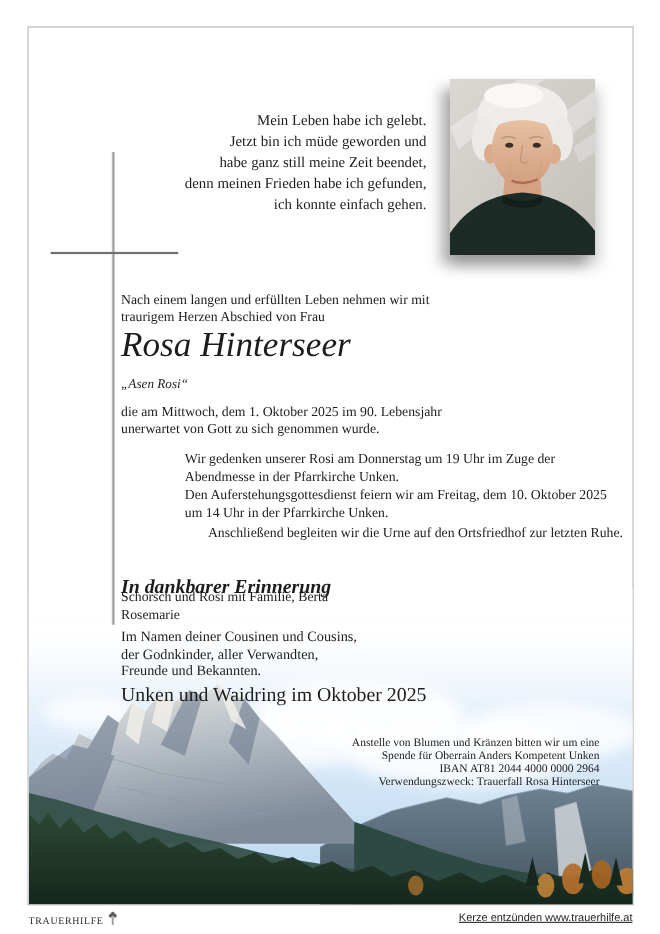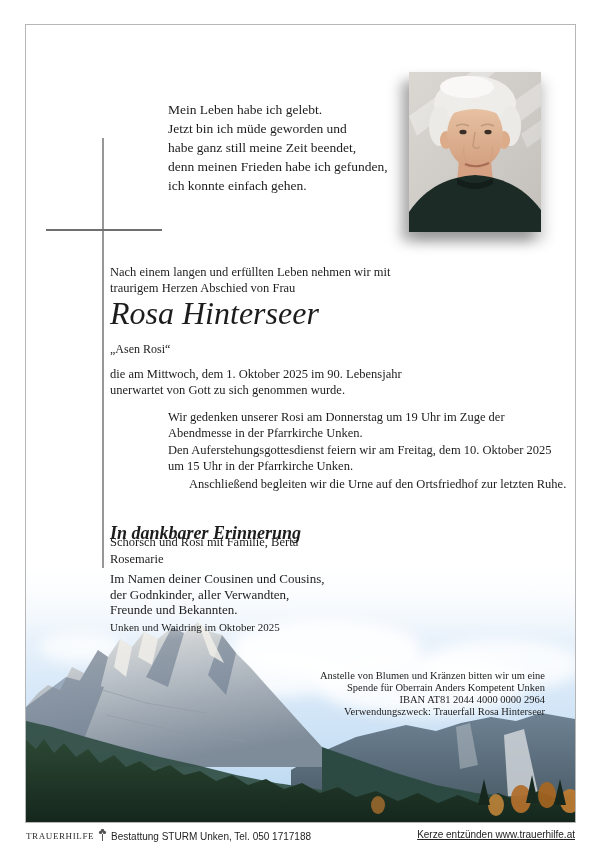--- a/index.html
+++ b/index.html
@@ -7,41 +7,41 @@
     width:600px;height:849px;position:relative;background:#ffffff;
     font-family:"Liberation Serif","DejaVu Serif",serif;color:#1c1c1c;
     overflow:hidden;
   }
   .frame{
     position:absolute;left:25px;top:24px;width:549px;height:797px;
     border:1px solid #b6b6b6;z-index:0;background:#ffffff;
   }
   .abs{position:absolute;z-index:2;}
   .pre{white-space:pre-line;}
-  .poem{left:168px;top:100px;font-size:13.5px;line-height:19px;text-align:left;}
+  .poem{left:168px;top:100px;font-size:13.5px;line-height:19px;text-align:right;}
   .cross-v{left:102px;top:138px;width:2px;height:430px;background:#979797;z-index:1;}
   .cross-h{left:46px;top:229px;width:116px;height:2px;background:#6f6f6f;z-index:1;}
   .portrait{
     left:409px;top:72px;width:132px;height:160px;z-index:3;background:#cfccc7;
     box-shadow:-8px 9px 12px rgba(60,60,60,.40), 4px 9px 12px rgba(60,60,60,.22);
   }
   .portrait svg{display:block;}
   .center-col{left:110px;width:490px;text-align:left;}
   .intro{top:264px;font-size:12.5px;line-height:16px;}
   .name{top:293px;font-size:32px;font-style:italic;font-weight:normal;line-height:40px;margin:0;}
-  .nickname{top:342px;font-size:12px;}
+  .nickname{top:342px;font-size:12px;font-style:italic;}
   .passing{top:366px;font-size:12.5px;line-height:16px;}
   .leftblock{left:168px;width:392px;text-align:left;font-size:12.5px;line-height:16px;}
   .memorial{top:409px;}
   .funeral{top:442px;}
   .urn{top:476px;margin-left:21px;}
   .remembrance{top:503px;font-size:18px;font-weight:bold;font-style:italic;margin-top:20px;}
   .mourners1{top:534px;font-size:12.5px;line-height:16.5px;}
   .mourners2{top:571px;font-size:13px;line-height:15.5px;}
-  .placedate{top:621px;font-size:11px;}
+  .placedate{top:621px;font-size:18px;}
   .donation{right:55px;top:670px;width:320px;text-align:right;font-size:10.5px;line-height:12px;}
   .landscape{left:26px;top:535px;width:549px;height:287px;z-index:1;}
   .footer{top:829px;font-size:10px;z-index:2;text-align:center;}
   .footer-left{left:26px;display:flex;align-items:center;gap:3px;}
   .brand{font-size:9px;letter-spacing:.6px;color:#2e2e2e;}
   .fh-text,.footer-right{font-family:"Liberation Sans","DejaVu Sans",sans-serif;font-size:10px;color:#242424;}
   .footer-right{right:25px;text-align:center;text-decoration:underline;}
   .flower-icon{display:inline-block;margin:0 1px;}
 </style>
 </head>
@@ -187,21 +187,21 @@
 <div class="intro abs center-col pre">Nach einem langen und erfüllten Leben nehmen wir mit
 traurigem Herzen Abschied von Frau</div>
 <h1 class="name abs center-col">Rosa Hinterseer</h1>
 <div class="nickname abs center-col">„Asen Rosi“</div>
 <div class="passing abs center-col pre">die am Mittwoch, dem 1. Oktober 2025 im 90. Lebensjahr
 unerwartet von Gott zu sich genommen wurde.</div>
 
 <div class="memorial abs leftblock pre">Wir gedenken unserer Rosi am Donnerstag um 19 Uhr im Zuge der
 Abendmesse in der Pfarrkirche Unken.</div>
 <div class="funeral abs leftblock pre">Den Auferstehungsgottesdienst feiern wir am Freitag, dem 10. Oktober 2025
-um 15 Uhr in der Pfarrkirche Unken.</div>
+um 14 Uhr in der Pfarrkirche Unken.</div>
 <div class="urn abs leftblock pre">Anschließend begleiten wir die Urne auf den Ortsfriedhof zur letzten Ruhe.</div>
 
 <div class="remembrance abs center-col">In dankbarer Erinnerung</div>
 <div class="mourners1 abs center-col pre">Schorsch und Rosi mit Familie, Berta
 Rosemarie</div>
 <div class="mourners2 abs center-col pre">Im Namen deiner Cousinen und Cousins,
 der Godnkinder, aller Verwandten,
 Freunde und Bekannten.</div>
 <div class="placedate abs center-col">Unken und Waidring im Oktober 2025</div>
 
@@ -213,15 +213,14 @@
 <div class="footer footer-left abs">
   <span class="brand">TRAUERHILFE</span>
   <span class="flower-icon">
     <svg width="9" height="12" viewBox="0 0 9 12">
       <path d="M4.5,12 L4.5,5" stroke="#555" stroke-width="1" fill="none"></path>
       <circle cx="2.6" cy="3.4" r="1.7" fill="#555"></circle>
       <circle cx="6.4" cy="3.4" r="1.7" fill="#555"></circle>
       <circle cx="4.5" cy="1.6" r="1.7" fill="#555"></circle>
     </svg>
   </span>
-  <span class="fh-text">Bestattung STURM Unken, Tel. 050 1717188</span>
 </div>
 <div class="footer footer-right abs">Kerze entzünden www.trauerhilfe.at</div>
 
 </body></html>

